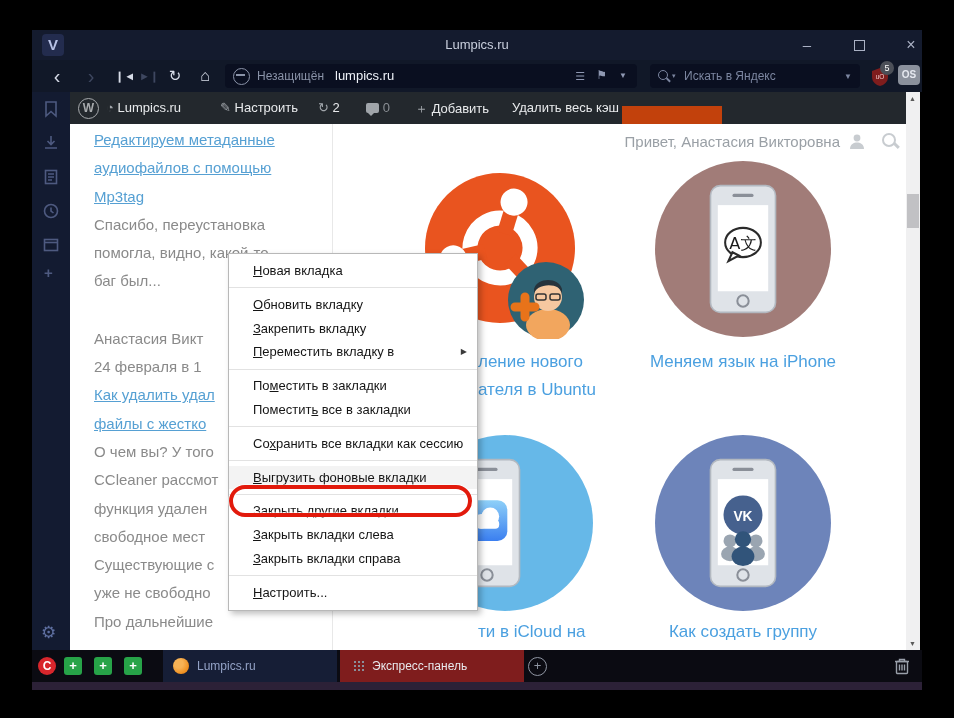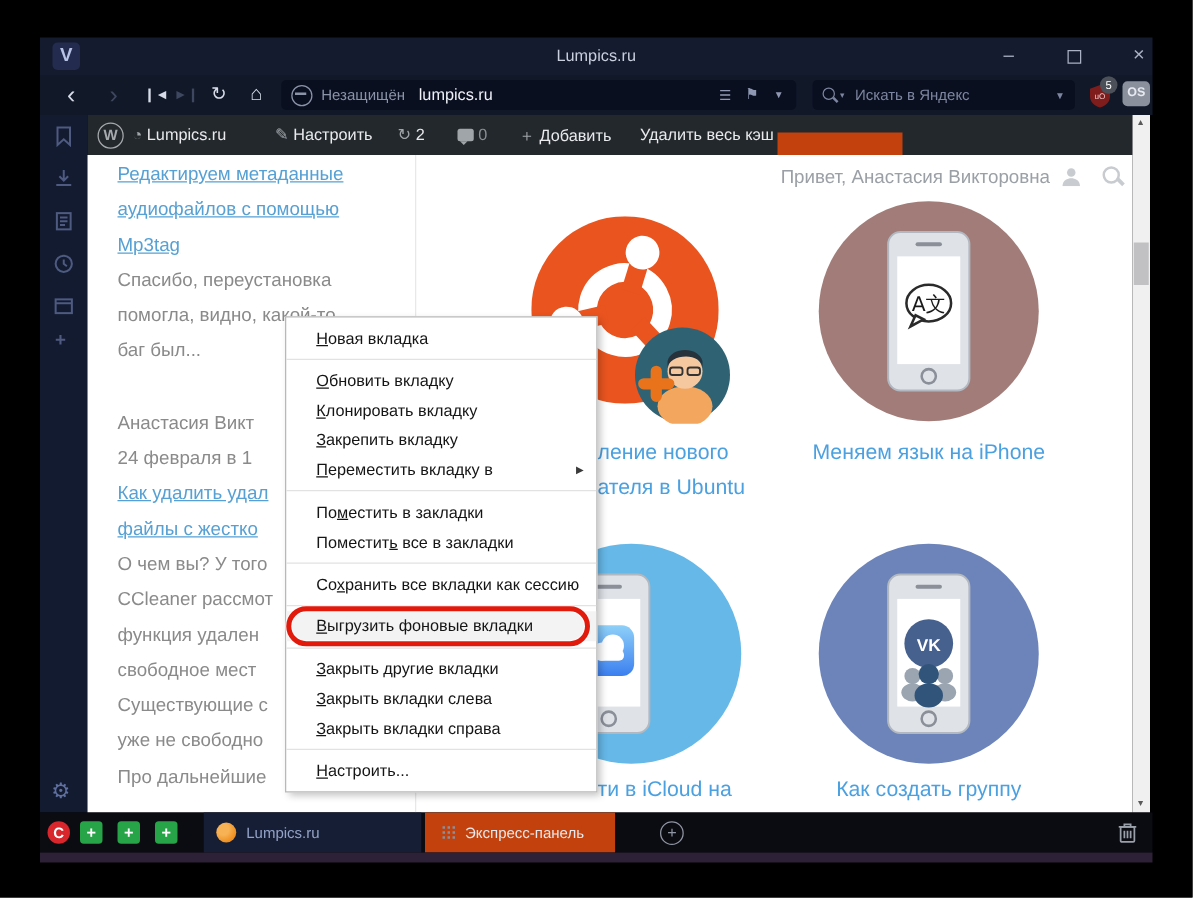--- a/index.html
+++ b/index.html
@@ -92,21 +92,21 @@
   #tabbar{left:32px;top:650px;width:890px;height:32px;background:#0b0b12;}
   .pintab{top:7px;width:18px;height:18px;}
   #fav-cc{left:6px;background:#d8262c;border-radius:50%;color:#fff;font-weight:bold;font-size:12px;
     text-align:center;line-height:18px;}
   .gsq{background:#27a348;border-radius:3px;color:#fff;font-weight:bold;font-size:13px;text-align:center;line-height:17px;}
   #gs1{left:32px;} #gs2{left:62px;} #gs3{left:92px;}
   #tab-active{left:131px;top:0;width:174px;height:32px;background:#161e36;}
   #tab-active .fav{position:absolute;left:10px;top:8px;width:16px;height:16px;border-radius:50%;
     background:radial-gradient(circle at 35% 35%, #f7b255 30%, #ef8f1f 70%);}
   #tab-active .lbl{position:absolute;left:34px;top:9px;font-size:12px;color:#93a2c6;}
-  #tab-sd{left:308px;top:0;width:152px;height:32px;background:#c2410c;}
+  #tab-sd{left:308px;top:0;width:184px;height:32px;background:#7f1d1d;}
   #tab-sd .grid{position:absolute;left:14px;top:11px;width:10px;height:10px;}
   #tab-sd .grid i{position:absolute;width:2px;height:2px;background:#8b8f9a;}
   #tab-sd .lbl{position:absolute;left:32px;top:9px;font-size:12px;color:#e8e8ec;}
   #newtab{left:496px;top:7px;width:17px;height:17px;border:1.6px solid #8f95a2;border-radius:50%;
     color:#8f95a2;font-size:13px;text-align:center;line-height:16px;}
   #trash{left:862px;top:7px;width:16px;height:18px;}
   #trash svg{stroke:#9aa0aa;fill:none;stroke-width:1.4px;}
   #bottomstrip{left:32px;top:682px;width:890px;height:8px;background:#2c2137;}
 </style>
 </head>
@@ -337,21 +337,20 @@
 <div class="abs" id="scrollbar">
   <div class="abs arr" style="top:3px;">▲</div>
   <div class="abs" id="sb-thumb"></div>
   <div class="abs arr" style="bottom:3px;">▼</div>
 </div>
 
 <div class="abs" id="menu">
     <div class="mi"><u>Н</u>овая вкладка</div>
     <div class="msep"></div>
     <div class="mi"><u>О</u>бновить вкладку</div>
-    <div class="mi"><u>К</u>лонировать вкладку</div>
     <div class="mi"><u>З</u>акрепить вкладку</div>
     <div class="mi"><u>П</u>ереместить вкладку в<span class="sub">▶</span></div>
     <div class="msep"></div>
     <div class="mi">По<u>м</u>естить в закладки</div>
     <div class="mi">Поместит<u>ь</u> все в закладки</div>
     <div class="msep"></div>
     <div class="mi">Со<u>х</u>ранить все вкладки как сессию</div>
     <div class="msep"></div>
     <div class="mi hl"><u>В</u>ыгрузить фоновые вкладки</div>
     <div class="msep"></div>

